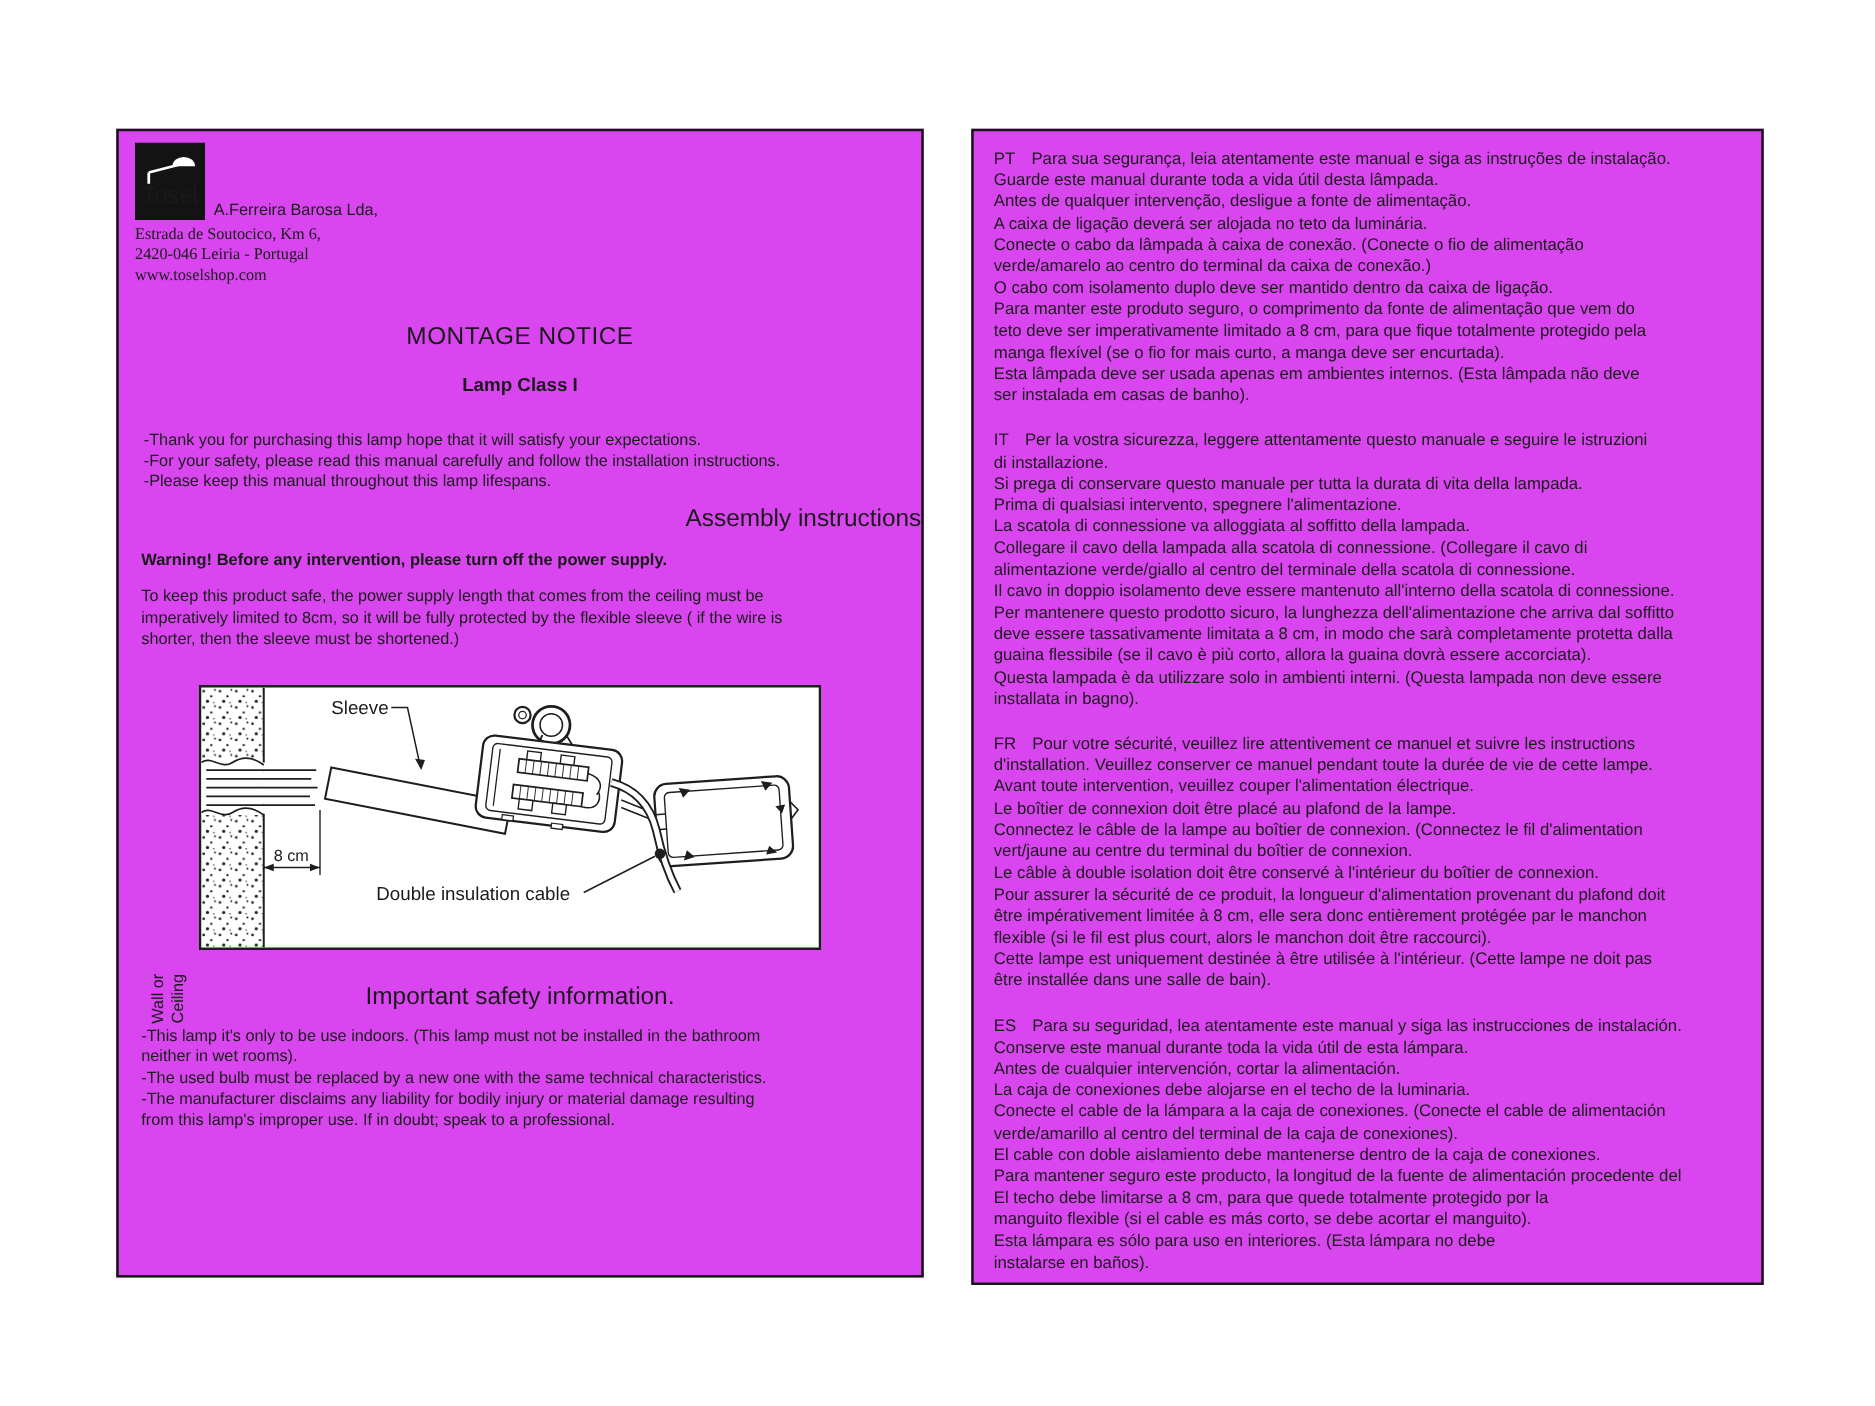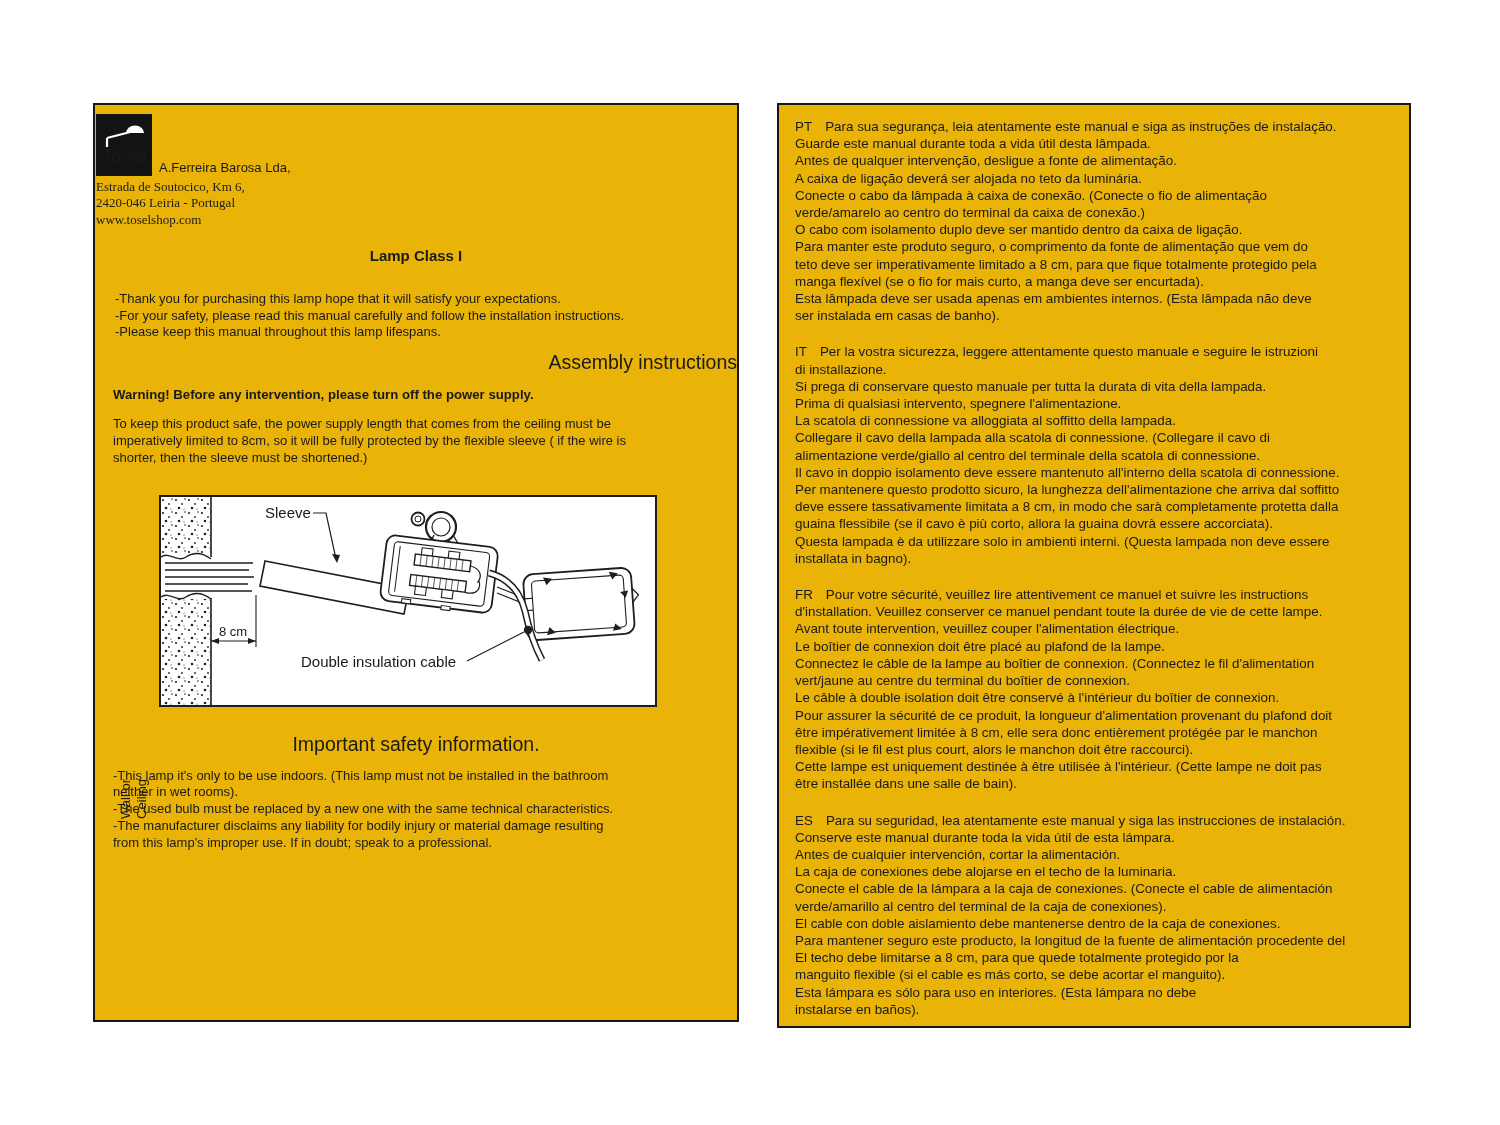--- a/index.html
+++ b/index.html
@@ -1,26 +1,26 @@
 <!DOCTYPE html>
 <html><head>
 <meta charset="utf-8">
 <style>
   html,body{margin:0;padding:0;}
   body{
     width:1500px;height:1125px;position:relative;background:#ffffff;
     font-family:"Liberation Sans",sans-serif;color:#1a1a1a;
     -webkit-font-smoothing:antialiased;
   }
-  .panel{position:absolute;background:#eab308;border:2px solid #161616;box-sizing:border-box;}
+  .panel{position:absolute;background:#d946ef;border:2px solid #161616;box-sizing:border-box;}
   #left-panel{left:93px;top:103px;width:646px;height:919px;}
   #right-panel{left:777px;top:103px;width:634px;height:925px;padding:13px 16px;font-size:13.4px;line-height:17.2px;}
 
   
-  .company{margin:9px 0 0 1px;}
+  .company{margin:9px 0 0 13px;}
   .logo-row{display:flex;align-items:flex-end;gap:7px;}
   .logo{width:56px;height:62px;display:block;}
   .company-name{font-size:13px;padding-bottom:1px;}
   .company-lines{font-size:13px;line-height:16.3px;margin-top:3px;white-space:pre-line;font-family:Liberation Serif, serif;}
 
   .doc-title{text-align:center;font-size:19.5px;letter-spacing:.4px;margin-top:30px;}
   .doc-subtitle{text-align:center;font-size:15px;font-weight:bold;margin-top:19px;}
   .body-text{font-size:13px;line-height:16.8px;white-space:pre-line;}
   .intro{margin:27px 18px 0 20px;}
   .section-heading{text-align:right;font-size:19.5px;margin-top:10px;}
@@ -60,20 +60,21 @@
         </g>
         <text x="28" y="48" text-anchor="middle" font-size="19" fill="#ffffff">Tosel</text>
       </svg>
       <span class="company-name">A.Ferreira Barosa Lda,</span>
     </div>
     <div class="company-lines">Estrada de Soutocico, Km 6,
 2420-046 Leiria - Portugal
 www.toselshop.com</div>
   </div>
 
+  <div class="doc-title">MONTAGE NOTICE</div>
   <div class="doc-subtitle">Lamp Class I</div>
 
   <div class="body-text intro">-Thank you for purchasing this lamp hope that it will satisfy your expectations.
 -For your safety, please read this manual carefully and follow the installation instructions.
 -Please keep this manual throughout this lamp lifespans.</div>
 
   <div class="section-heading">Assembly instructions</div>
   <div class="warn">Warning! Before any intervention, please turn off the power supply.</div>
 
   <div class="body-text para">To keep this product safe, the power supply length that comes from the ceiling must be

